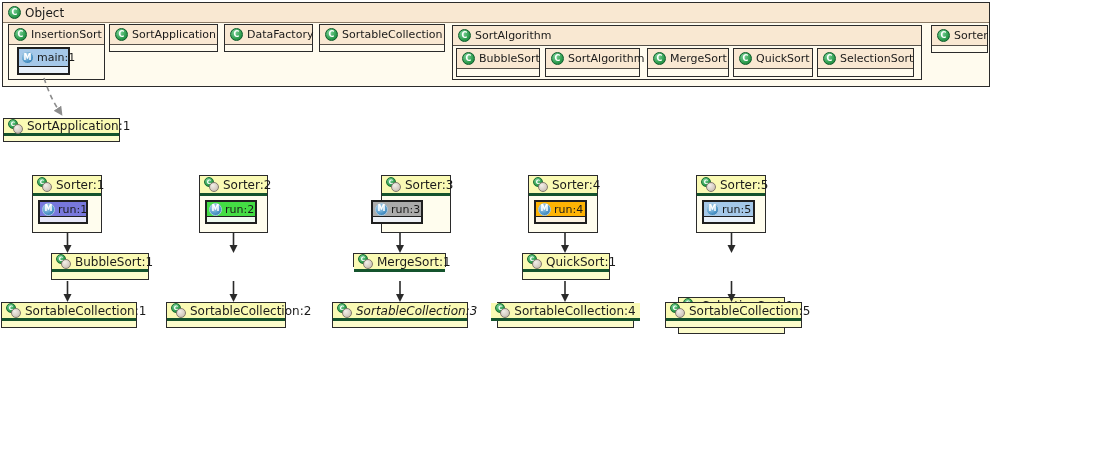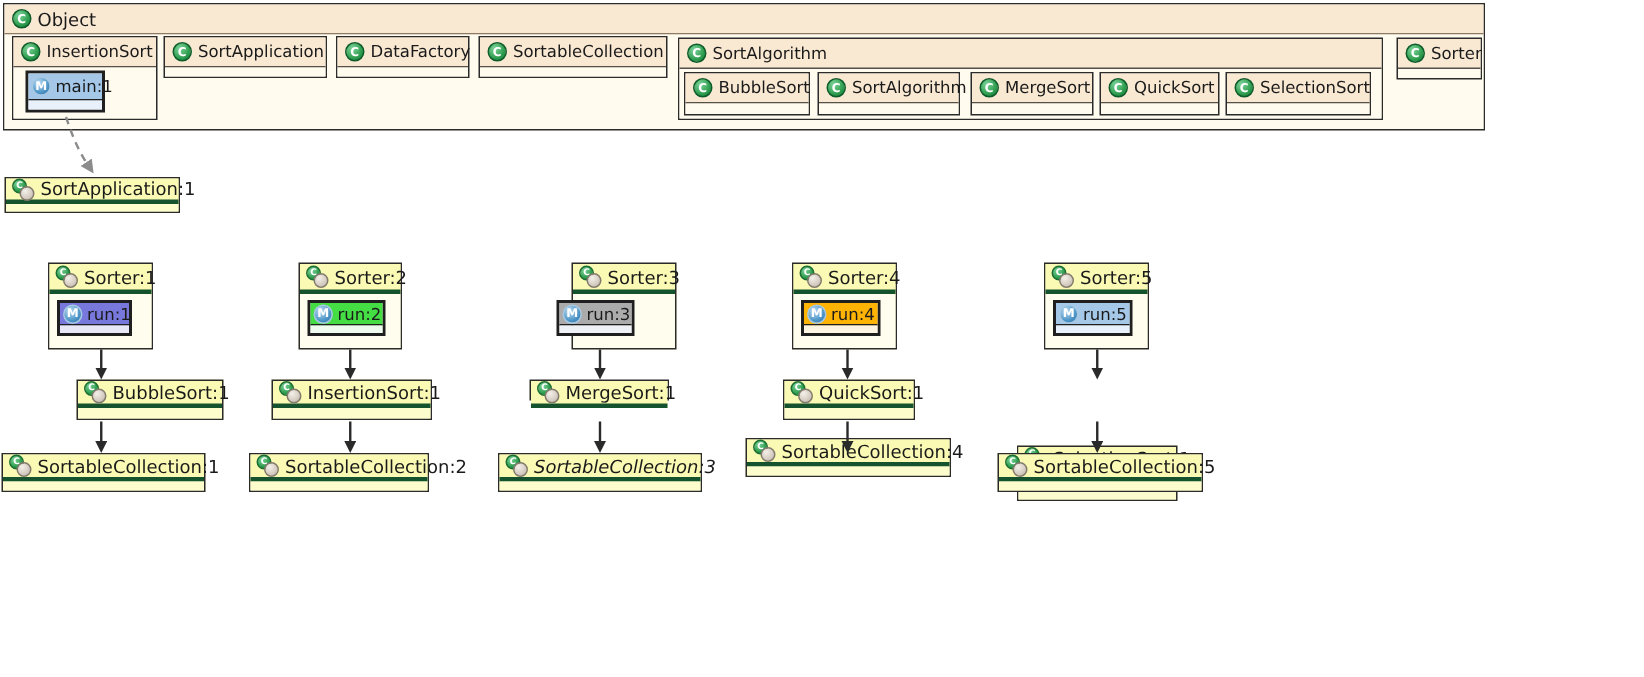--- a/index.html
+++ b/index.html
@@ -222,30 +222,20 @@
     </div>
     <div class="ibox-b"></div>
   </div>
   <div class="tbox run-box" style="left:205px;top:200px;width:52px;height:24px;">
     <div class="tbox-h" style="background: rgb(68, 221, 68);">
       <span class="thread-icon">M</span>
       <span class="lbl">run:2</span>
     </div>
     <div class="tbox-b" style="background: rgb(239, 251, 239);"></div>
   </div>
-  <div class="ibox" style="left:181px;top:253px;width:107px;height:27px;">
-    <div class="ibox-h">
-      <span class="obj-icon">
-          <span class="oi-c">C</span>
-          <span class="oi-ball"></span>
-        </span>
-      <span class="lbl">InsertionSort:1</span>
-    </div>
-    <div class="ibox-b"></div>
-  </div>
   <div class="ibox" style="left:166px;top:302px;width:120px;height:26px;">
     <div class="ibox-h">
       <span class="obj-icon">
           <span class="oi-c">C</span>
           <span class="oi-ball"></span>
         </span>
       <span class="lbl">SortableCollection:2</span>
     </div>
     <div class="ibox-b"></div>
   </div>
@@ -308,21 +298,21 @@
   <div class="ibox" style="left:522px;top:253px;width:88px;height:27px;">
     <div class="ibox-h">
       <span class="obj-icon">
           <span class="oi-c">C</span>
           <span class="oi-ball"></span>
         </span>
       <span class="lbl">QuickSort:1</span>
     </div>
     <div class="ibox-b"></div>
   </div>
-  <div class="ibox" style="left:497px;top:292px;width:137px;height:26px;">
+  <div class="ibox" style="left:497px;top:302px;width:137px;height:26px;align-items:center;">
     <div class="ibox-h">
       <span class="obj-icon">
           <span class="oi-c">C</span>
           <span class="oi-ball"></span>
         </span>
       <span class="lbl">SortableCollection:4</span>
     </div>
     <div class="ibox-b"></div>
   </div>
 

